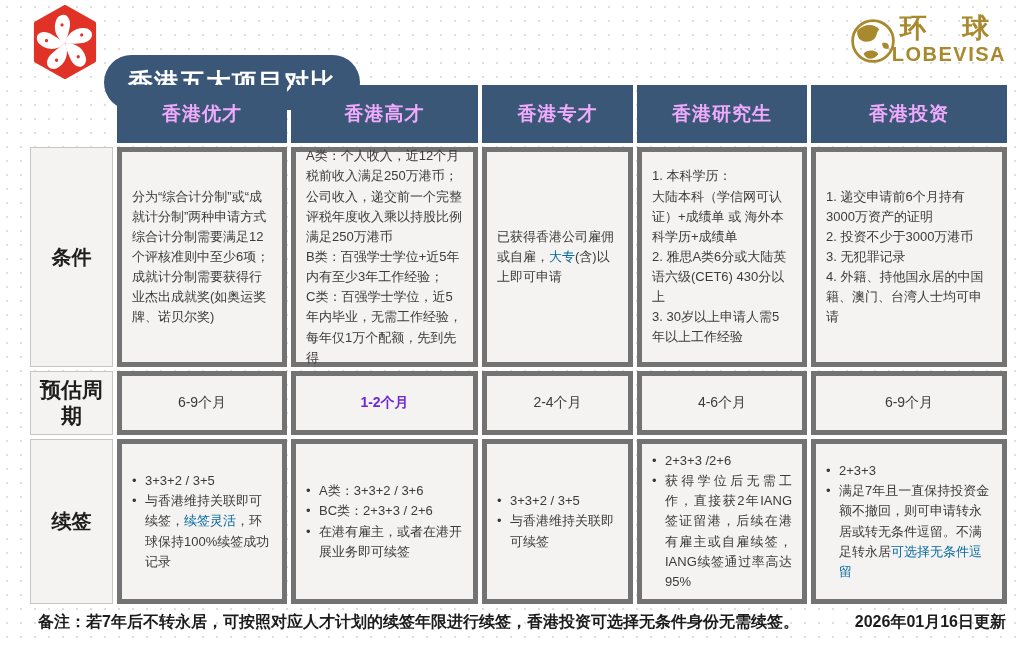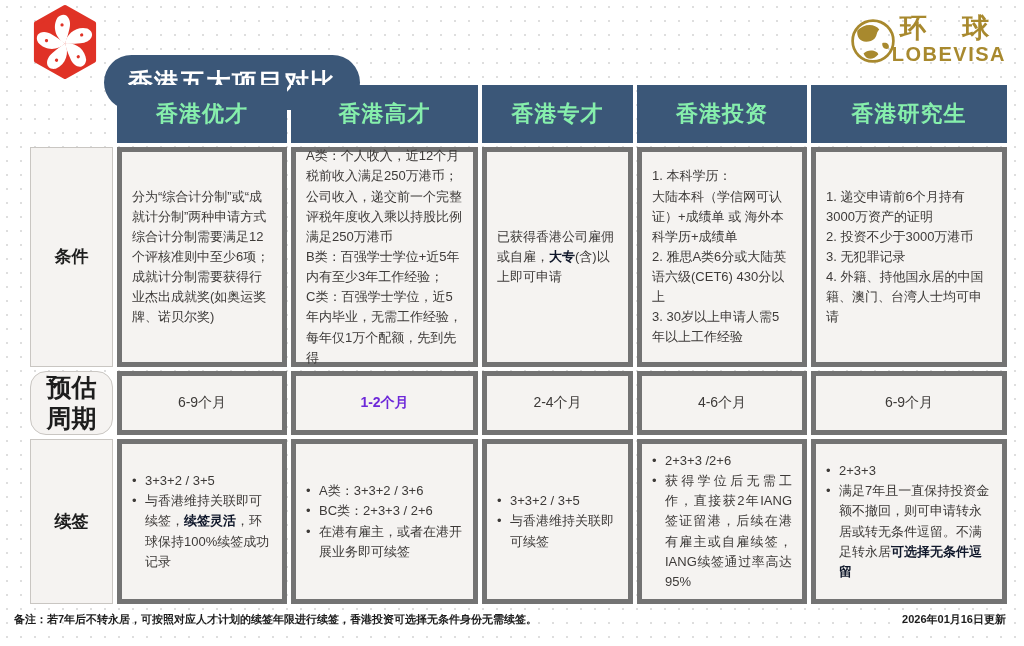--- a/index.html
+++ b/index.html
@@ -29,47 +29,47 @@
   
   .grid {
     position:absolute; left:30px; top:85px;
     display:grid;
     grid-template-columns:83px 170px 187px 151px 170px 196px;
     grid-template-rows:58px 220px 64px 165px;
     gap:4px;
   }
   .spacer { background:transparent; }
   .th {
-    background:#3b5778; color:#86efac; font-weight:bold; font-size:22px;
+    background:#3b5778; color:#f0abfc; font-weight:bold; font-size:19px;
     display:flex; align-items:center; justify-content:center; letter-spacing:1px;
   }
   .cell {
     background:#f5f3f1; border:5px solid #737373;
     display:flex; flex-direction:column; justify-content:center;
     font-size:13px; line-height:1.55; padding:8px 10px;
   }
   .label-cell {
     background:#f5f3f1; border:1px solid #c9c6c2;
     display:flex; align-items:center; justify-content:center;
-    font-size:17px; font-weight:bold; color:#1d1d1d; text-align:center; line-height:1.25;
+    font-size:20px; font-weight:bold; color:#1d1d1d; text-align:center; line-height:1.25;
     padding:0 6px;
   }
   .pre { white-space:pre-line; }
   .center { align-items:center; text-align:center; font-size:14px; }
   .accent { color:#6d28d9; font-weight:bold; }
-  .hl { color:#0f172a; font-weight:bold; }
+  .hl { color:#0369a1; font-weight:normal; }
   .bullets { display:flex; flex-direction:column; }
   .bullet { position:relative; padding-left:13px; }
   .bullet::before { content:"•"; position:absolute; left:0; top:0; }
   .justify { text-align:justify; }
   
   .footer {
-    position:absolute; left:14px; right:18px; top:612px;
+    position:absolute; left:38px; right:18px; top:612px;
     display:flex; justify-content:space-between; align-items:center;
-    font-size:11px; font-weight:600; color:#1c1c1c;
+    font-size:16px; font-weight:600; color:#1c1c1c;
   }
 </style>
 </head>
 <body>
 
 <svg class="flag" viewBox="0 0 100 100">
   <path d="M50 3 L89 25 L89 75 L50 97 L11 75 L11 25 Z" fill="#e03226" stroke="#e03226" stroke-width="6" stroke-linejoin="round"></path>
   <g fill="#ffffff">
     <g id="p0">
       <path d="M50 52 C38 46 32 30 40 17 C50 7 60 18 56 32 C54 41 52 47 50 52 Z"></path>
@@ -112,22 +112,22 @@
     <span class="logo-en">LOBEVISA</span>
   </div>
 </div>
 
 <div class="grid">
 
   <div class="spacer"></div>
   <div class="th">香港优才</div>
   <div class="th">香港高才</div>
   <div class="th">香港专才</div>
+  <div class="th">香港研究生</div>
   <div class="th">香港投资</div>
-  <div class="th">香港研究生</div>
 
   <div class="label-cell">条件</div>
   <div class="cell">
     <div class="pre">分为“综合计分制”或“成就计分制”两种申请方式
 综合计分制需要满足12个评核准则中至少6项；
 成就计分制需要获得行业杰出成就奖(如奥运奖牌、诺贝尔奖)</div>
   </div>
   <div class="cell">
     <div class="pre">A类：个人收入，近12个月税前收入满足250万港币；公司收入，递交前一个完整评税年度收入乘以持股比例满足250万港币
 B类：百强学士学位+近5年内有至少3年工作经验；
@@ -142,21 +142,21 @@
 2. 雅思A类6分或大陆英语六级(CET6) 430分以上
 3. 30岁以上申请人需5年以上工作经验</div>
   </div>
   <div class="cell">
     <div class="pre">1. 递交申请前6个月持有3000万资产的证明
 2. 投资不少于3000万港币
 3. 无犯罪记录
 4. 外籍、持他国永居的中国籍、澳门、台湾人士均可申请</div>
   </div>
 
-  <div class="label-cell" style="font-size:25px;border-radius:16px;">预估周期</div>
+  <div class="label-cell" style="font-size:21px;">预估周期</div>
   <div class="cell center">6-9个月</div>
   <div class="cell center accent">1-2个月</div>
   <div class="cell center">2-4个月</div>
   <div class="cell center">4-6个月</div>
   <div class="cell center">6-9个月</div>
 
   <div class="label-cell">续签</div>
   <div class="cell">
     <div class="bullets">
       <div class="bullet">3+3+2 / 3+5</div>

